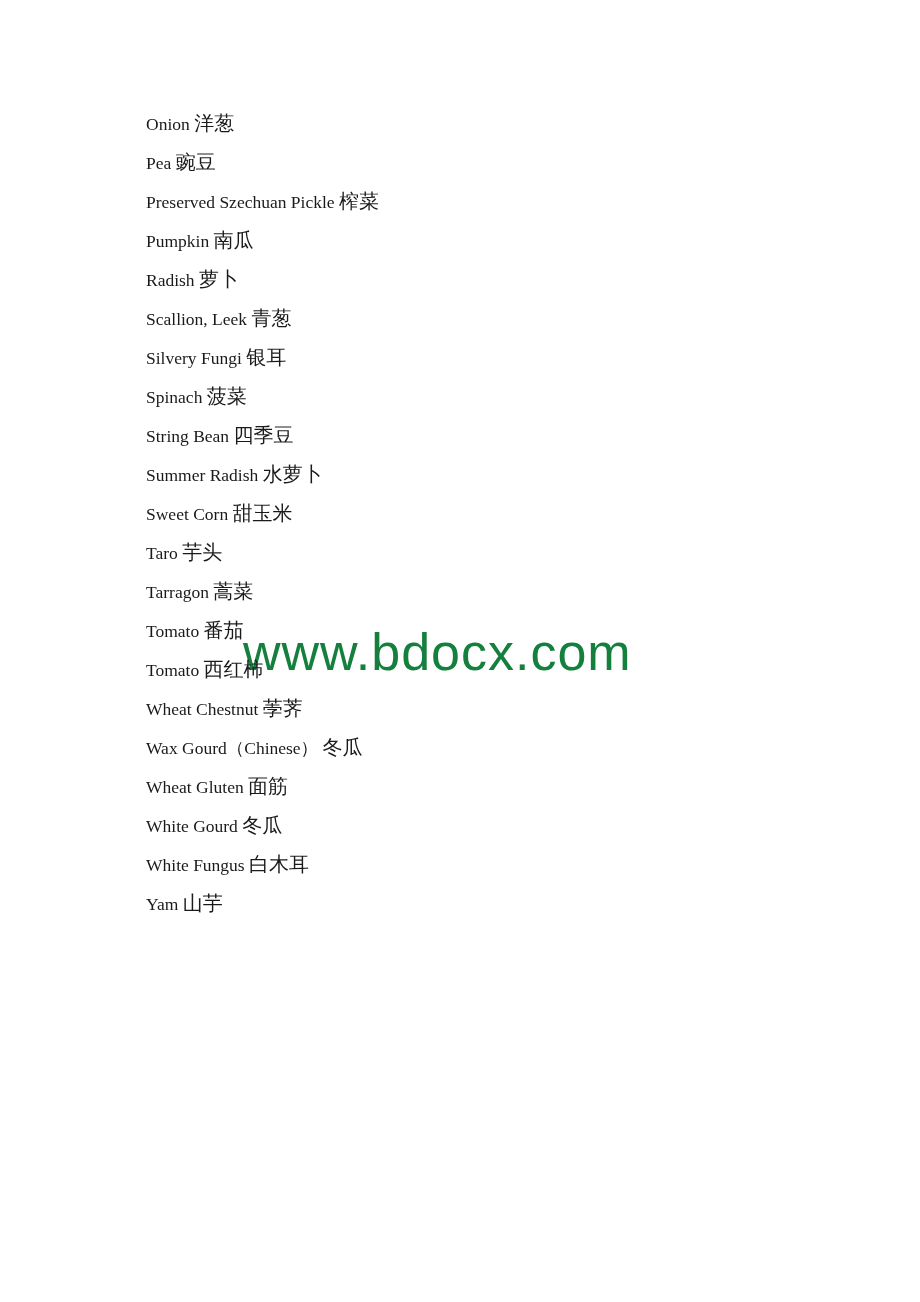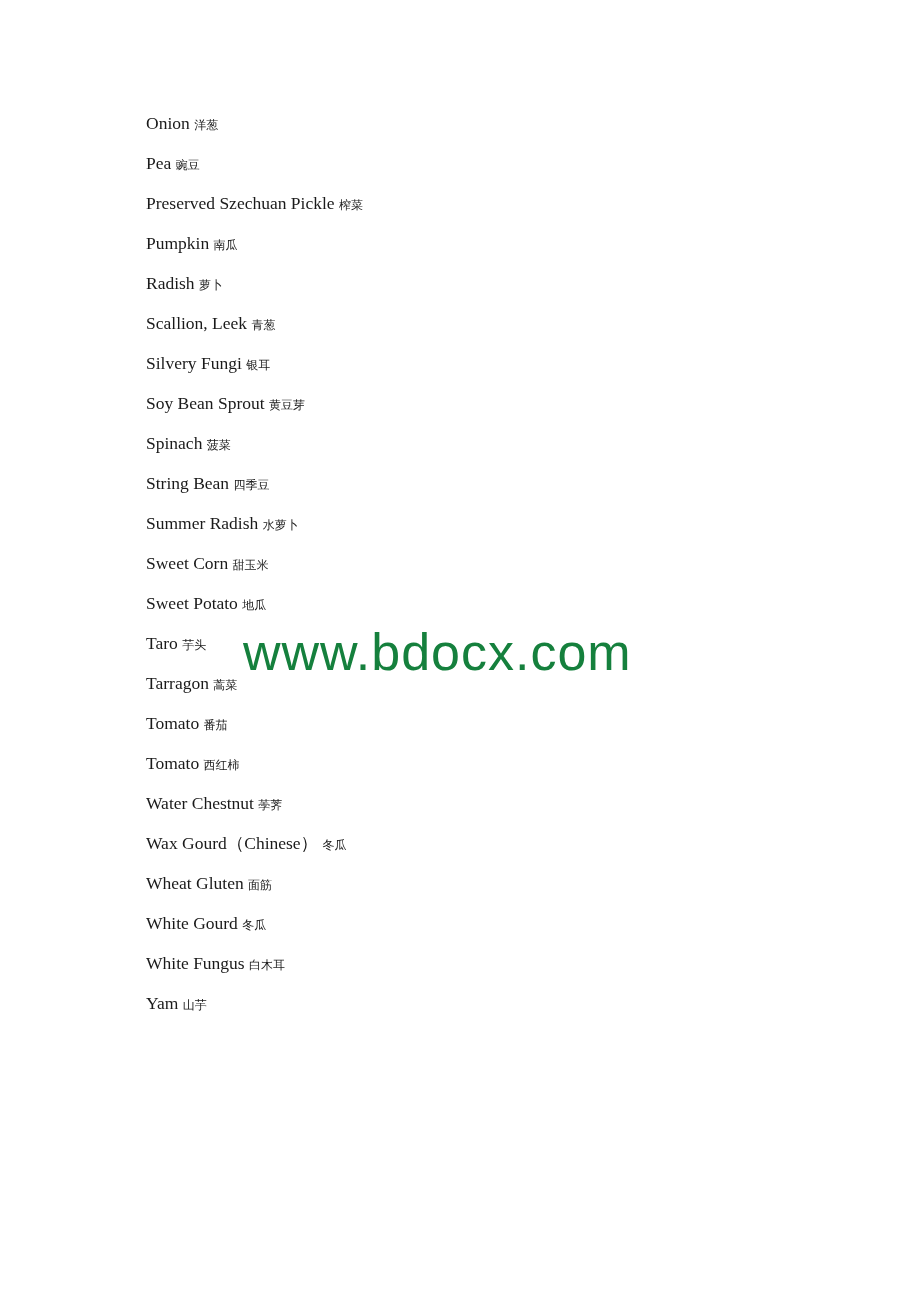--- a/index.html
+++ b/index.html
@@ -37,49 +37,47 @@
     z-index: 2;
   }
   .entry {
     font-size: 17.5px;
     line-height: 38px;
     color: #1a1a1a;
     white-space: nowrap;
   }
   .entry .cn {
     font-family: "DejaVu Sans", "Liberation Sans", sans-serif;
-    font-size: 12px;
+    font-size: 20px;
   }
 </style>
 </head>
 <body>
 
 <div class="page">
 
   <div class="watermark">www.bdocx.com</div>
 
   <div class="content">
       <div class="entry"><span>Onion</span> <span class="cn">洋葱</span></div>
       <div class="entry"><span>Pea</span> <span class="cn">豌豆</span></div>
       <div class="entry"><span>Preserved Szechuan Pickle</span> <span class="cn">榨菜</span></div>
       <div class="entry"><span>Pumpkin</span> <span class="cn">南瓜</span></div>
       <div class="entry"><span>Radish</span> <span class="cn">萝卜</span></div>
       <div class="entry"><span>Scallion, Leek</span> <span class="cn">青葱</span></div>
       <div class="entry"><span>Silvery Fungi</span> <span class="cn">银耳</span></div>
-      <div class="entry"><span>Soy Bean Sprout</span> <span class="cn">黄豆芽</span></div>
       <div class="entry"><span>Spinach</span> <span class="cn">菠菜</span></div>
       <div class="entry"><span>String Bean</span> <span class="cn">四季豆</span></div>
       <div class="entry"><span>Summer Radish</span> <span class="cn">水萝卜</span></div>
       <div class="entry"><span>Sweet Corn</span> <span class="cn">甜玉米</span></div>
-      <div class="entry"><span>Sweet Potato</span> <span class="cn">地瓜</span></div>
       <div class="entry"><span>Taro</span> <span class="cn">芋头</span></div>
       <div class="entry"><span>Tarragon</span> <span class="cn">蒿菜</span></div>
       <div class="entry"><span>Tomato</span> <span class="cn">番茄</span></div>
       <div class="entry"><span>Tomato</span> <span class="cn">西红柿</span></div>
-      <div class="entry"><span>Water Chestnut</span> <span class="cn">荸荠</span></div>
+      <div class="entry"><span>Wheat Chestnut</span> <span class="cn">荸荠</span></div>
       <div class="entry"><span>Wax Gourd（Chinese）</span> <span class="cn">冬瓜</span></div>
       <div class="entry"><span>Wheat Gluten</span> <span class="cn">面筋</span></div>
       <div class="entry"><span>White Gourd</span> <span class="cn">冬瓜</span></div>
       <div class="entry"><span>White Fungus</span> <span class="cn">白木耳</span></div>
       <div class="entry"><span>Yam</span> <span class="cn">山芋</span></div>
     </div>
 
 </div>
 
 </body></html>

